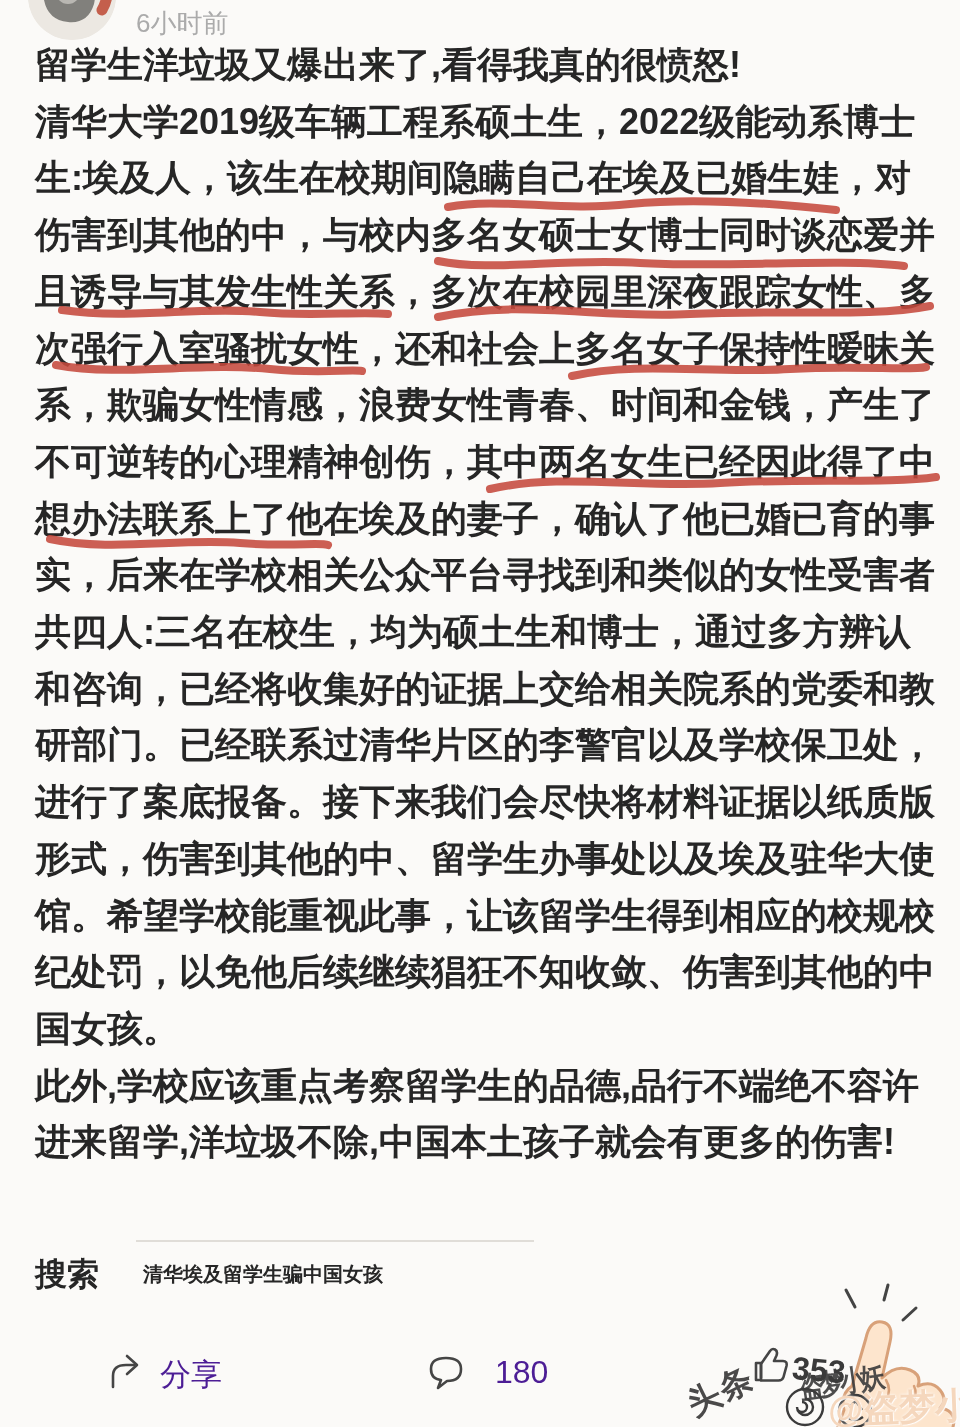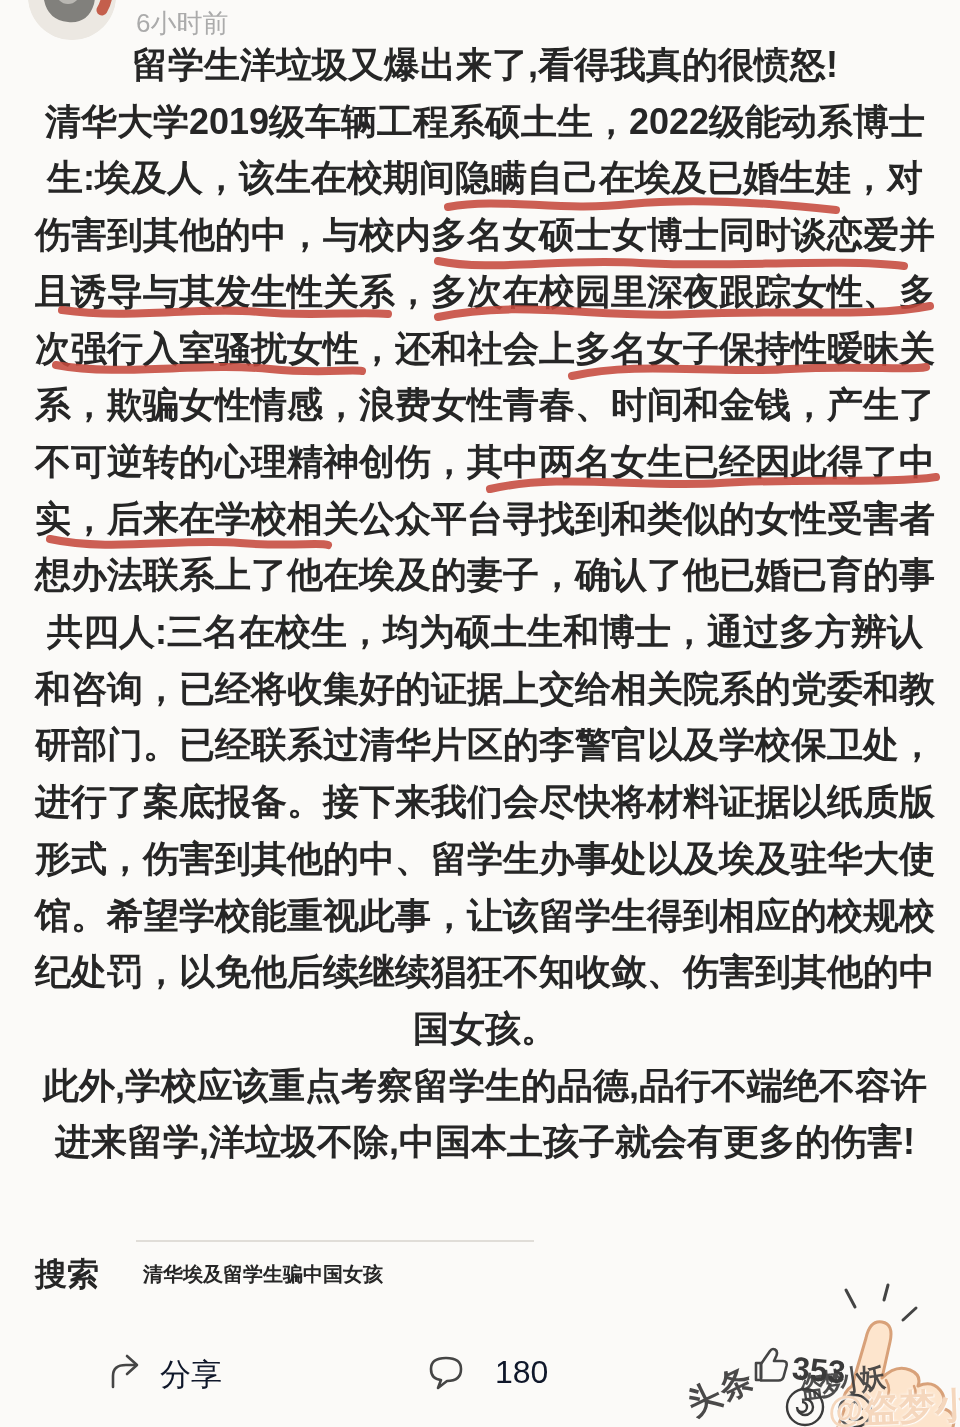--- a/index.html
+++ b/index.html
@@ -5,38 +5,38 @@
   html,body{margin:0;padding:0;}
   .page{position:relative;width:960px;height:1427px;overflow:hidden;
         background:var(--bg,#fbfaf8);font-family:"Liberation Sans",sans-serif;padding-left:35px;}
   
   .avatar{position:absolute;left:28px;top:-48px;width:88px;height:88px;border-radius:50%;
           overflow:hidden;background:#ece8e2;}
   .timestamp{position:absolute;left:136px;top:6px;font-size:26px;color:var(--muted,#ababab);}
   
   .post-text{position:absolute;left:35px;top:37px;width:900px;z-index:1;
              font-size:36px;line-height:56.7px;font-weight:600;color:var(--text,#262626);
-             letter-spacing:0px;text-align:center;}
+             letter-spacing:0px;}
   .text-line{white-space:nowrap;}
   
   .annotations{position:absolute;left:0;top:0;z-index:2;pointer-events:none;}
   .annotations path{fill:none;stroke:var(--annotation,#c5493c);stroke-width:8;
                     stroke-linecap:round;opacity:.88;}
   
   .divider{position:absolute;left:136px;top:1240px;width:398px;height:2px;
            background:var(--divider,#e0ddd8);}
   .search-label{position:absolute;left:35px;top:1252px;font-size:32px;line-height:44px;
                 font-weight:600;color:var(--text,#262626);}
   .search-keyword{position:absolute;left:143px;top:1252px;font-size:20px;line-height:44px;
                   font-weight:600;color:var(--text,#262626);cursor:pointer;}
   
   .action-icon{position:absolute;z-index:4;}
   .action-icon path{fill:none;stroke:var(--icon,#454545);stroke-width:2.6;
                     stroke-linecap:round;stroke-linejoin:round;}
-  .action-label{position:absolute;z-index:4;font-size:31px;color:#0f172a;text-align:center;}
+  .action-label{position:absolute;z-index:4;font-size:31px;color:#4c1d95;text-align:center;}
   
   .hand-sticker{position:absolute;left:826px;top:1282px;z-index:5;}
   .wm-brand{position:absolute;left:686px;top:1369px;z-index:6;font-size:33px;font-weight:bold;
             color:var(--wmdark,#3b3b3b);transform:rotate(-26deg);letter-spacing:2px;opacity:.92;}
   .wm-dark-handle{position:absolute;left:797px;top:1369px;z-index:6;font-size:29px;font-weight:bold;
             color:var(--wmdark,#3b3b3b);transform:rotate(-8deg) scaleX(.85);transform-origin:left top;
             letter-spacing:-5px;opacity:.9;white-space:nowrap;}
   .wm-logo{position:absolute;left:783px;top:1385px;z-index:6;}
   .wm-logo path,.wm-logo circle{fill:none;stroke:var(--wmdark,#3b3b3b);stroke-width:2.4;}
   .wm-light-handle{position:absolute;left:828px;top:1383px;z-index:7;font-size:36px;font-weight:bold;
@@ -62,22 +62,22 @@
 
   <div class="post-text">
       <div class="text-line">留学生洋垃圾又爆出来了,看得我真的很愤怒!</div>
       <div class="text-line">清华大学2019级车辆工程系硕土生，2022级能动系博士</div>
       <div class="text-line">生:埃及人，该生在校期间隐瞒自己在埃及已婚生娃，对</div>
       <div class="text-line">伤害到其他的中，与校内多名女硕士女博士同时谈恋爱并</div>
       <div class="text-line">且诱导与其发生性关系，多次在校园里深夜跟踪女性、多</div>
       <div class="text-line">次强行入室骚扰女性，还和社会上多名女子保持性暧昧关</div>
       <div class="text-line">系，欺骗女性情感，浪费女性青春、时间和金钱，产生了</div>
       <div class="text-line">不可逆转的心理精神创伤，其中两名女生已经因此得了中</div>
+      <div class="text-line">想办法联系上了他在埃及的妻子，确认了他已婚已育的事</div>
       <div class="text-line">实，后来在学校相关公众平台寻找到和类似的女性受害者</div>
-      <div class="text-line">想办法联系上了他在埃及的妻子，确认了他已婚已育的事</div>
       <div class="text-line">共四人:三名在校生，均为硕土生和博士，通过多方辨认</div>
       <div class="text-line">和咨询，已经将收集好的证据上交给相关院系的党委和教</div>
       <div class="text-line">研部门。已经联系过清华片区的李警官以及学校保卫处，</div>
       <div class="text-line">进行了案底报备。接下来我们会尽快将材料证据以纸质版</div>
       <div class="text-line">形式，伤害到其他的中、留学生办事处以及埃及驻华大使</div>
       <div class="text-line">馆。希望学校能重视此事，让该留学生得到相应的校规校</div>
       <div class="text-line">纪处罚，以免他后续继续猖狂不知收敛、伤害到其他的中</div>
       <div class="text-line">国女孩。</div>
       <div class="text-line">此外,学校应该重点考察留学生的品德,品行不端绝不容许</div>
       <div class="text-line">进来留学,洋垃圾不除,中国本土孩子就会有更多的伤害!</div>

